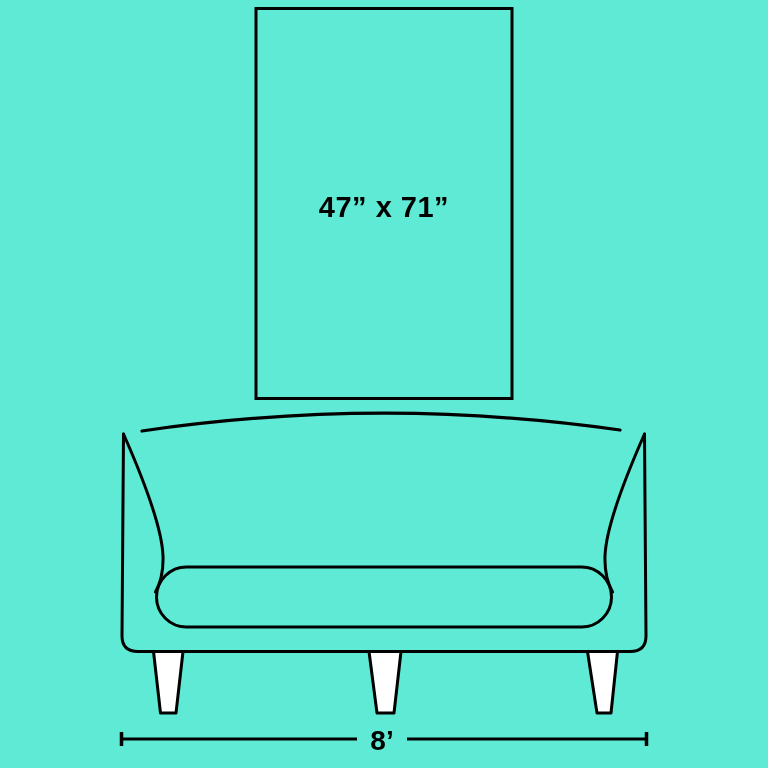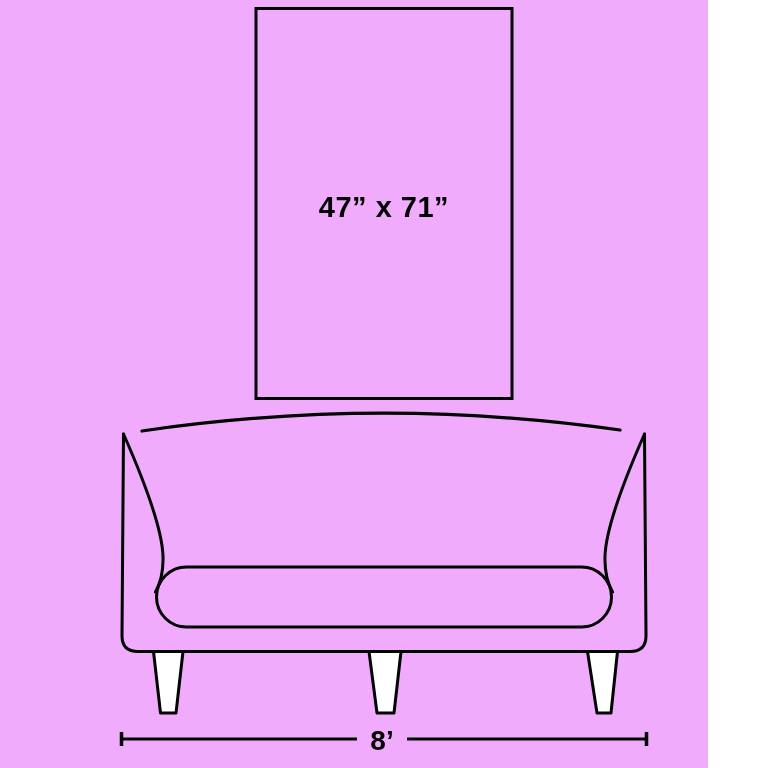--- a/index.html
+++ b/index.html
@@ -2,23 +2,23 @@
 <html><head>
 <meta charset="utf-8">
 <style>
   html, body {
     margin: 0;
     padding: 0;
     background: #ffffff;
   }
   .canvas {
     position: relative;
-    width: 708px;
+    width: 768px;
     height: 768px;
-    background: #f0abfc;
+    background: #5eead4;
     overflow: hidden;
     font-family: "Liberation Sans", "DejaVu Sans", sans-serif;
     text-align: center;
   }
   svg text {
     font-family: "Liberation Sans", "DejaVu Sans", sans-serif;
     font-weight: bold;
   }
   .dim-label { font-size: 29px; letter-spacing: 0.5px; }
   .width-label { font-size: 28px; }

